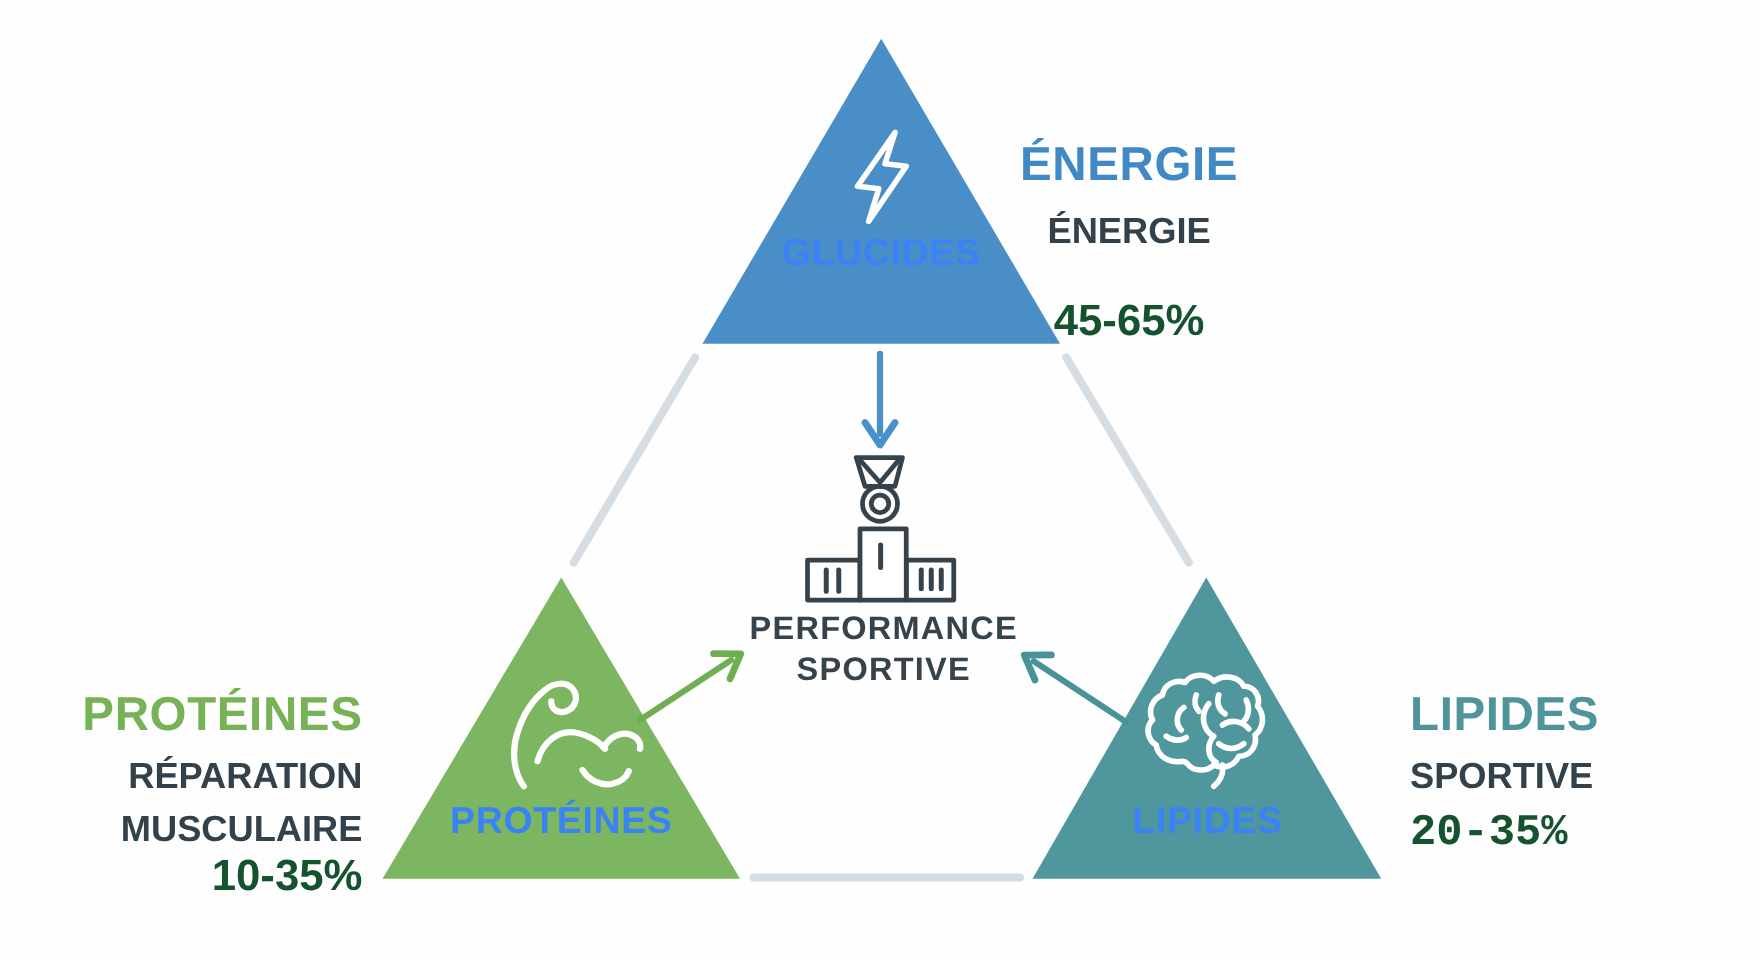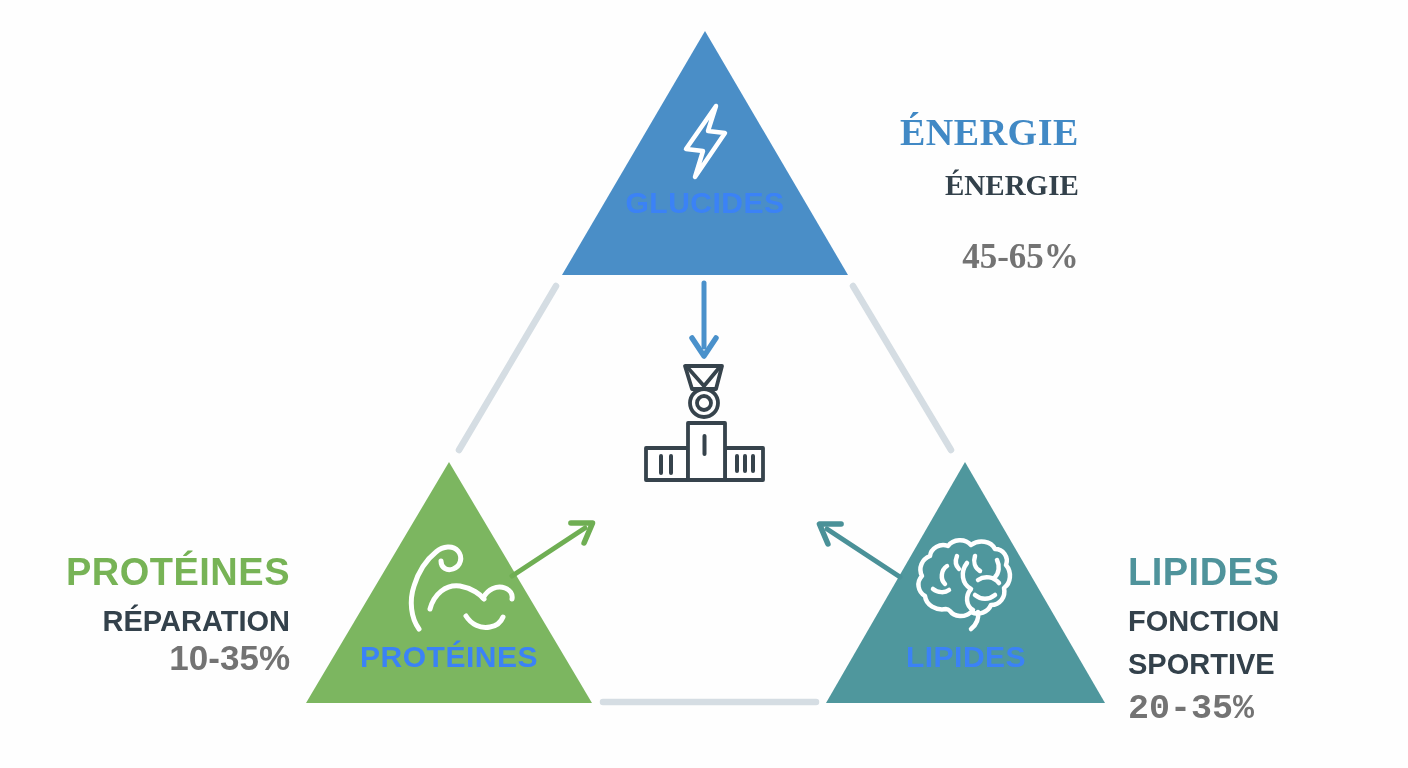--- a/index.html
+++ b/index.html
@@ -39,23 +39,23 @@
   .center-label{
     position:absolute;left:707px;top:486px;transform:translateX(-50%);
     text-align:center;color:#36434c;font-weight:700;font-size:26px;line-height:33px;
     letter-spacing:1px;white-space:nowrap;
   }
 
   
   .anno{position:absolute;white-space:nowrap;}
   .anno-title{font-size:38px;font-weight:700;letter-spacing:0.5px;line-height:44px;}
   .anno-sub{font-size:29px;font-weight:700;color:#33414b;line-height:31px;margin-top:12px;}
-  .anno-pct{font-size:35px;font-weight:700;color:#737373;line-height:42px;}
+  .anno-pct{font-size:35px;font-weight:700;color:#14532d;line-height:42px;}
 
-  #anno-energie{left:900px;top:110px;text-align:right;font-family:Liberation Serif, serif;}
+  #anno-energie{left:816px;top:110px;text-align:center;}
   #anno-energie .anno-title{color:#4189c5;}
   #anno-energie .anno-sub{margin-top:14px;line-height:34px;}
   #anno-energie .anno-pct{margin-top:34px;}
 
   #anno-proteines{right:1118px;top:550px;text-align:right;}
   #anno-proteines .anno-title{color:#77b356;}
   #anno-proteines .anno-subs{margin-top:6px;}
   #anno-proteines .anno-pct{margin-top:0;}
 
   #anno-lipides{left:1128px;top:550px;text-align:left;}
@@ -131,37 +131,41 @@
       <path class="icon-dark" stroke-width="4" d="M704.5 436 L704.5 454"></path>
       <path class="icon-dark" stroke-width="4" d="M661 456 L661 473 M671 456 L671 473"></path>
       <path class="icon-dark" stroke-width="4" d="M737 456 L737 471 M745 456 L745 471 M753 456 L753 471"></path>
     </g>
   </svg>
 
   <div class="tri-label" id="label-glucides">GLUCIDES</div>
   <div class="tri-label" id="label-proteines">PROTÉINES</div>
   <div class="tri-label" id="label-lipides">LIPIDES</div>
 
+  <div class="center-label">
+    <div>PERFORMANCE</div>
+    <div>SPORTIVE</div>
+  </div>
 
   <div class="anno" id="anno-energie">
     <div class="anno-title">ÉNERGIE</div>
     <div class="anno-sub">ÉNERGIE</div>
     <div class="anno-pct">45-65%</div>
   </div>
 
   <div class="anno" id="anno-proteines">
     <div class="anno-title">PROTÉINES</div>
     <div class="anno-subs">
       <div class="anno-sub">RÉPARATION</div>
+      <div class="anno-sub">MUSCULAIRE</div>
     </div>
     <div class="anno-pct">10-35%</div>
   </div>
 
   <div class="anno" id="anno-lipides">
     <div class="anno-title">LIPIDES</div>
     <div class="anno-subs">
-      <div class="anno-sub">FONCTION</div>
       <div class="anno-sub">SPORTIVE</div>
     </div>
     <div class="anno-pct">20-35%</div>
   </div>
 
 </div>
 
 </body></html>

